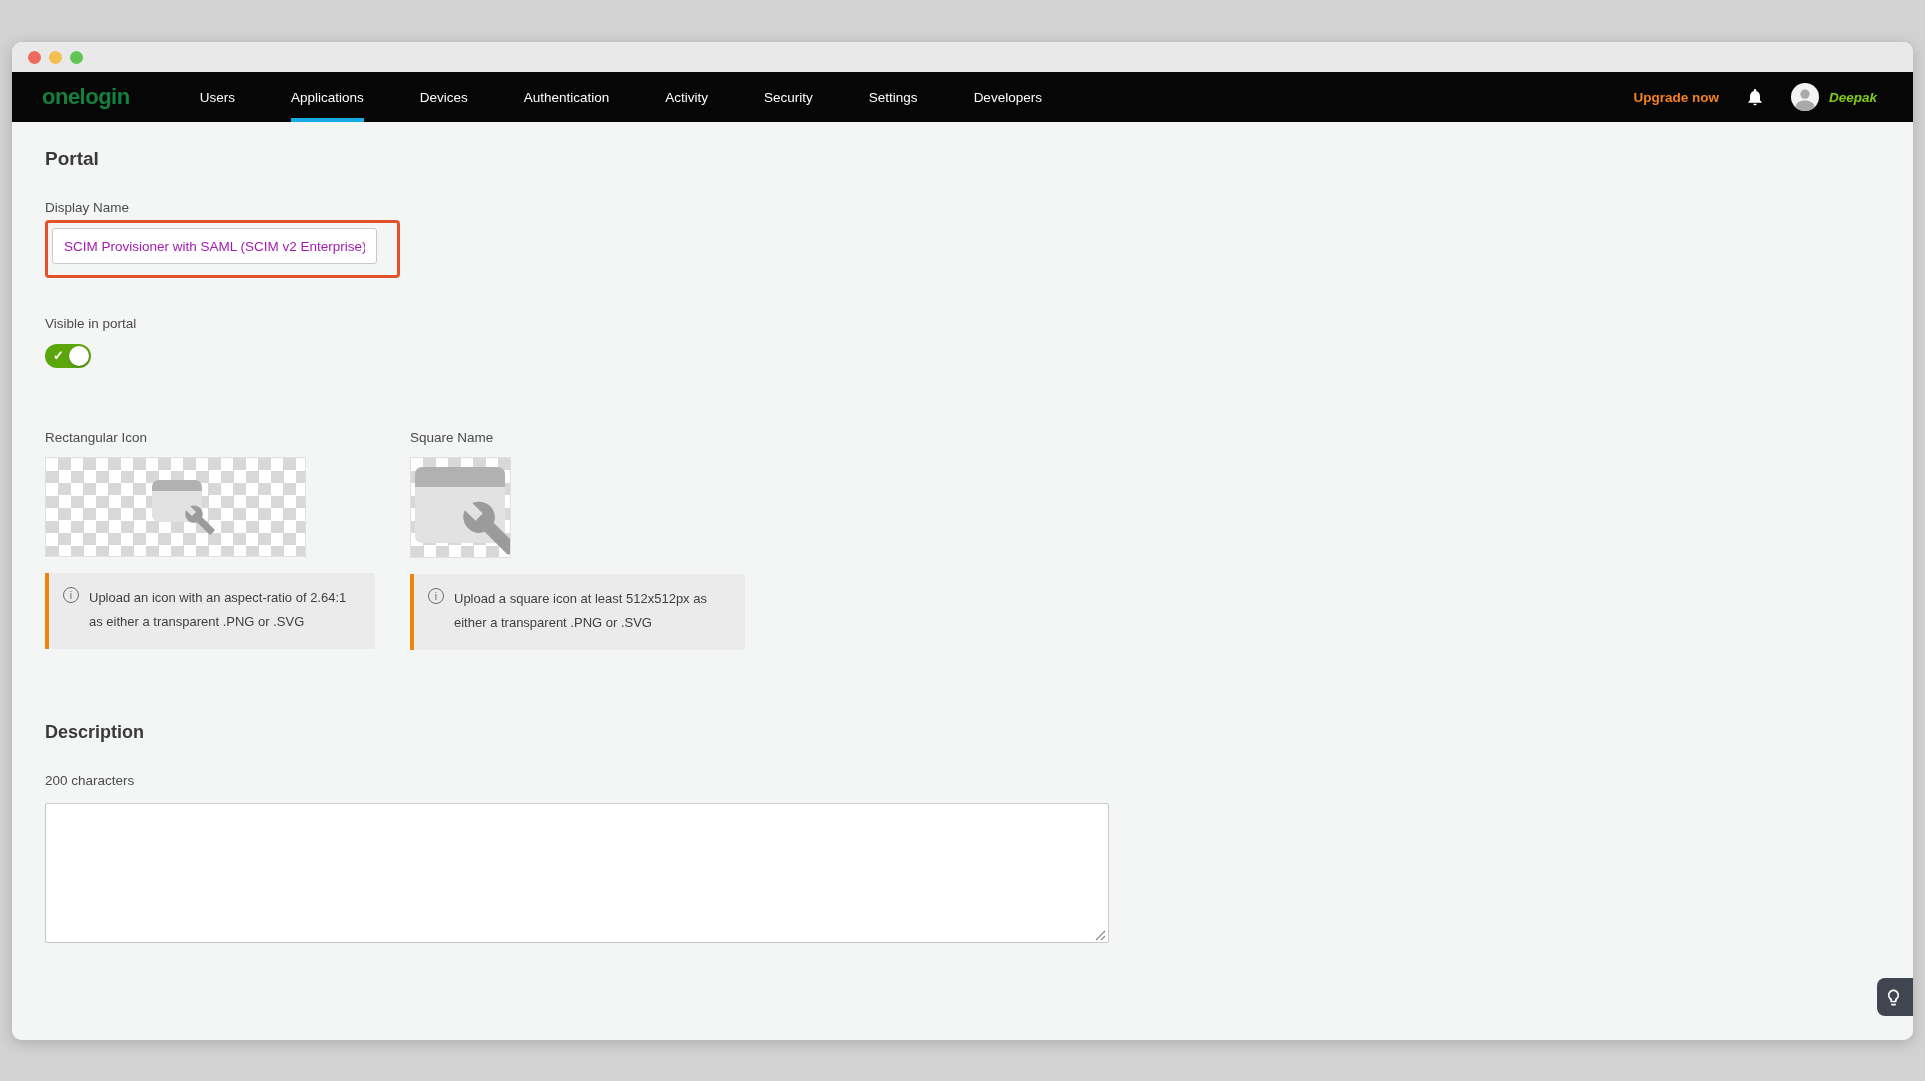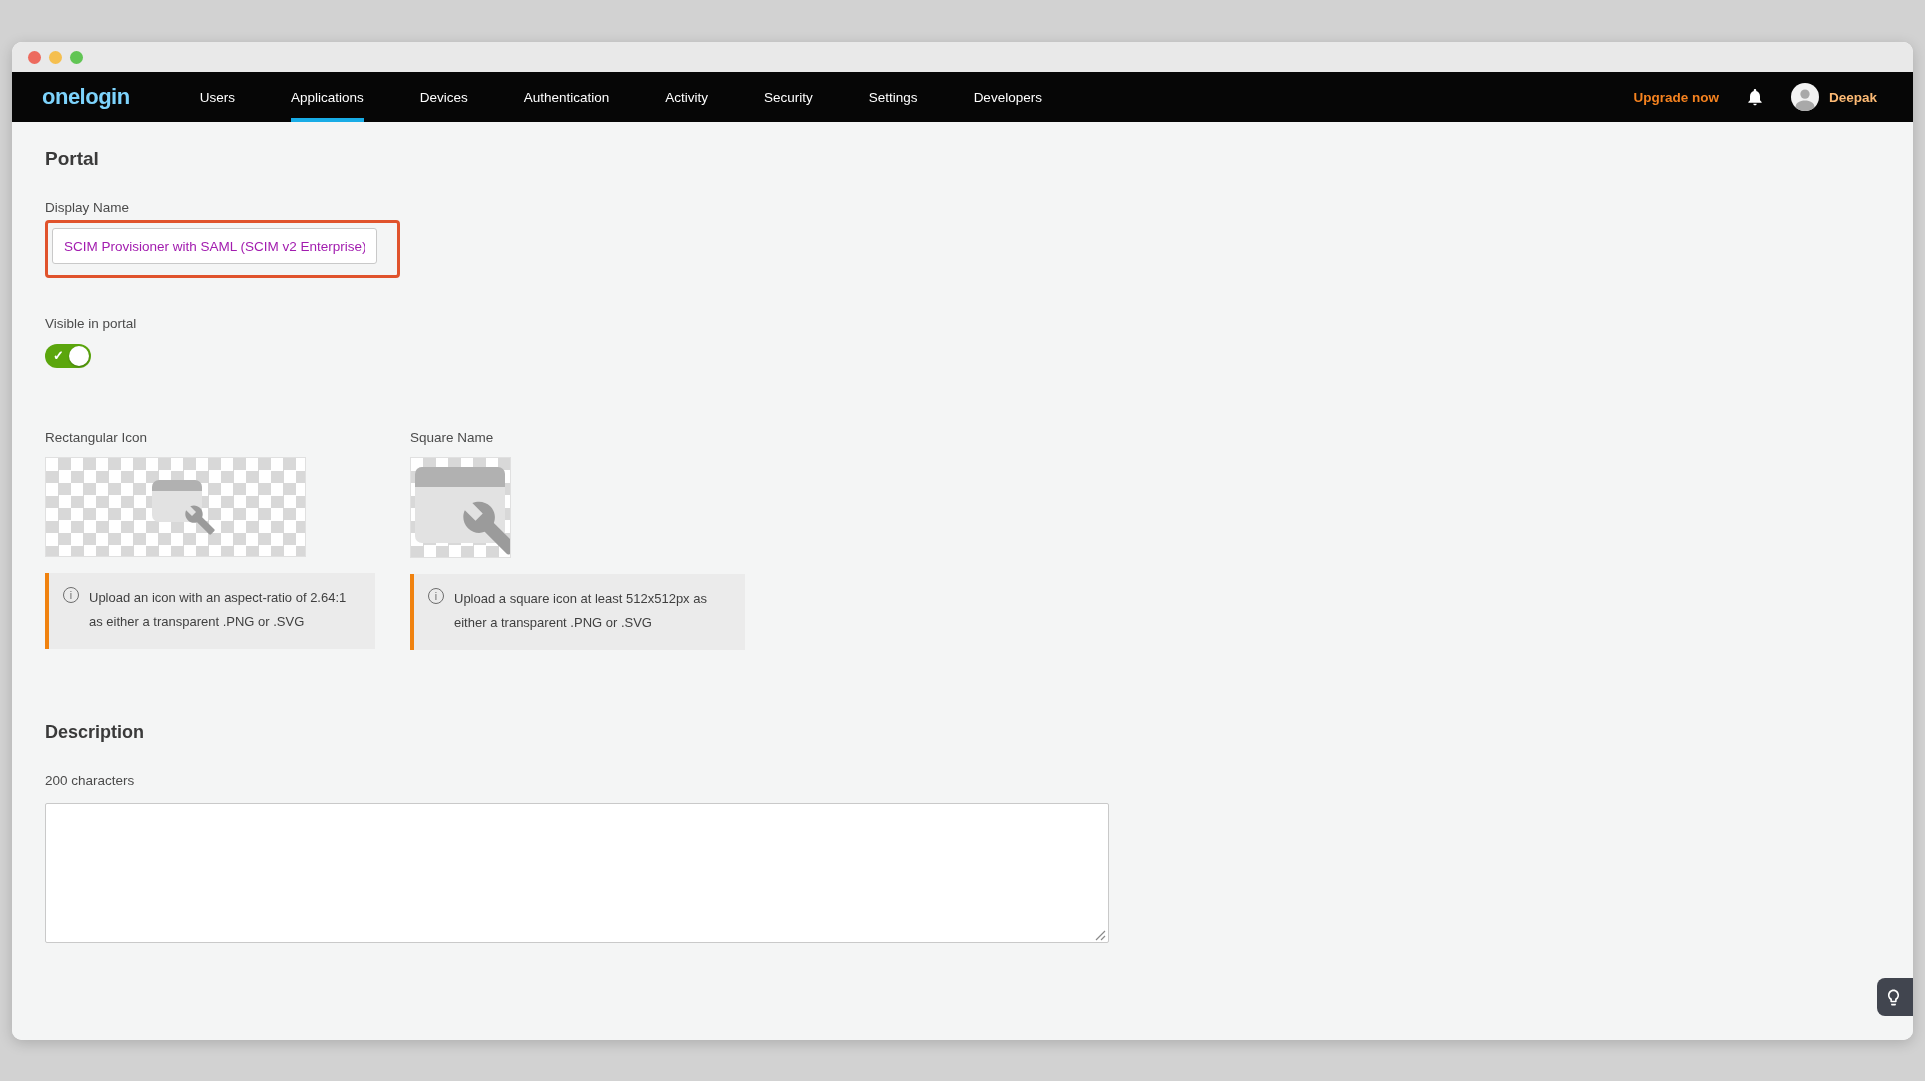--- a/index.html
+++ b/index.html
@@ -17,30 +17,30 @@
     display:flex; flex-direction:column;
   }
   
   .titlebar { height:30px; background:#e9e9e9; display:flex; align-items:center; padding-left:16px; flex:0 0 auto; }
   .tl-dot { width:13px; height:13px; border-radius:50%; margin-right:8px; }
   .tl-red { background:#ed6a5e; }
   .tl-yellow { background:#f5bf4f; }
   .tl-green { background:#61c554; }
   
   .nav { height:50px; background:#060606; display:flex; align-items:stretch; padding:0 36px 0 30px; flex:0 0 auto; }
-  .brand { color:#7dd3fc; font-size:22px; font-weight:bold; letter-spacing:-0.5px; align-self:center; margin-right:70px; cursor:pointer; }
+  .brand { color:#15803d; font-size:22px; font-weight:bold; letter-spacing:-0.5px; align-self:center; margin-right:70px; cursor:pointer; }
   .nav-items { display:flex; align-items:stretch; gap:56px; }
   .nav-item { color:#fff; font-size:13.5px; display:flex; align-items:center; cursor:pointer; border-bottom:4px solid transparent; border-top:4px solid transparent; }
   .nav-item.active { font-weight:normal; border-bottom-color:#18ace6; }
   .nav-right { margin-left:auto; display:flex; align-items:center; gap:26px; }
   .upgrade { color:#f5821f; font-weight:bold; font-size:13.5px; cursor:pointer; }
   .bell { width:20px; height:20px; cursor:pointer; }
   .user { display:flex; align-items:center; gap:10px; cursor:pointer; }
   .avatar { width:28px; height:28px; border-radius:50%; background:#f2f2f2; overflow:hidden; display:flex; align-items:center; justify-content:center; }
-  .user-name { color:#fdba74; font-weight:bold; font-size:13.5px; }
+  .user-name { color:#84cc16; font-weight:bold; font-size:13.5px;font-style:italic; }
   
   .page-header { height:78px; background:#fff; border-bottom:1px solid #e3e3e3; display:flex; align-items:center; padding:0 18px 0 40px; flex:0 0 auto; }
   .ph-left { display:flex; flex-direction:column; gap:5px; }
   .breadcrumb { color:#1a9ad1; font-size:12.5px; cursor:pointer; }
   .page-title { color:#2b2b2b; font-size:20px; font-weight:400; }
   .ph-right { margin-left:auto; display:flex; align-items:center; gap:30px; }
   .cancel-link { color:#1a9ad1; font-size:14px; cursor:pointer; }
   .save-annotation { border:3px solid #e0532c; border-radius:5px; padding:5px; }
   .save-btn { width:92px; height:38px; background:#1791c9; color:#fff; border:none; border-radius:3px; font-size:14px; font-family:"Liberation Sans", sans-serif; cursor:pointer; }
   

